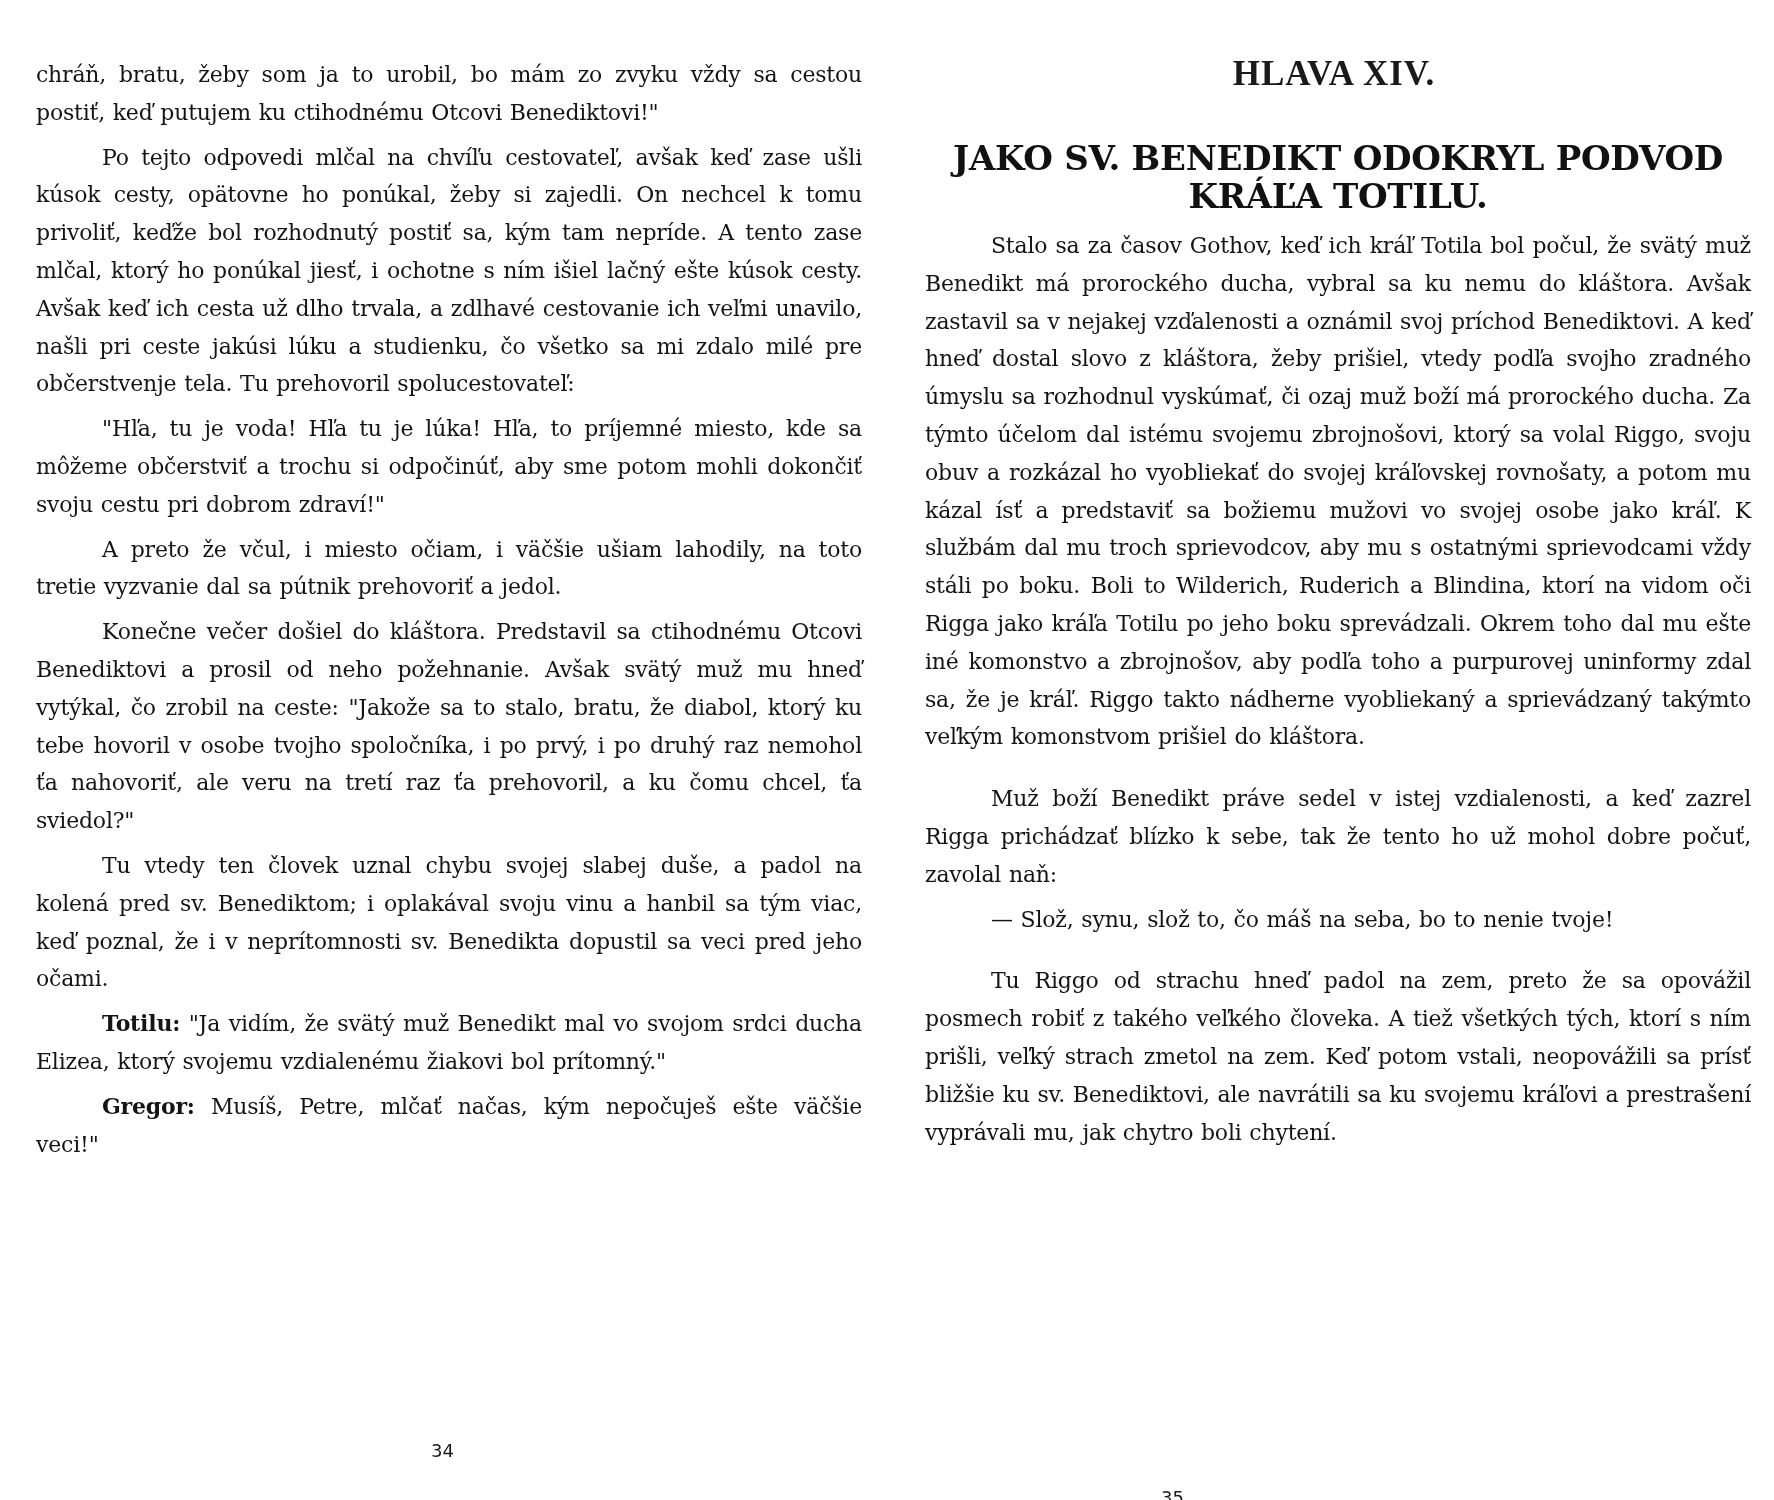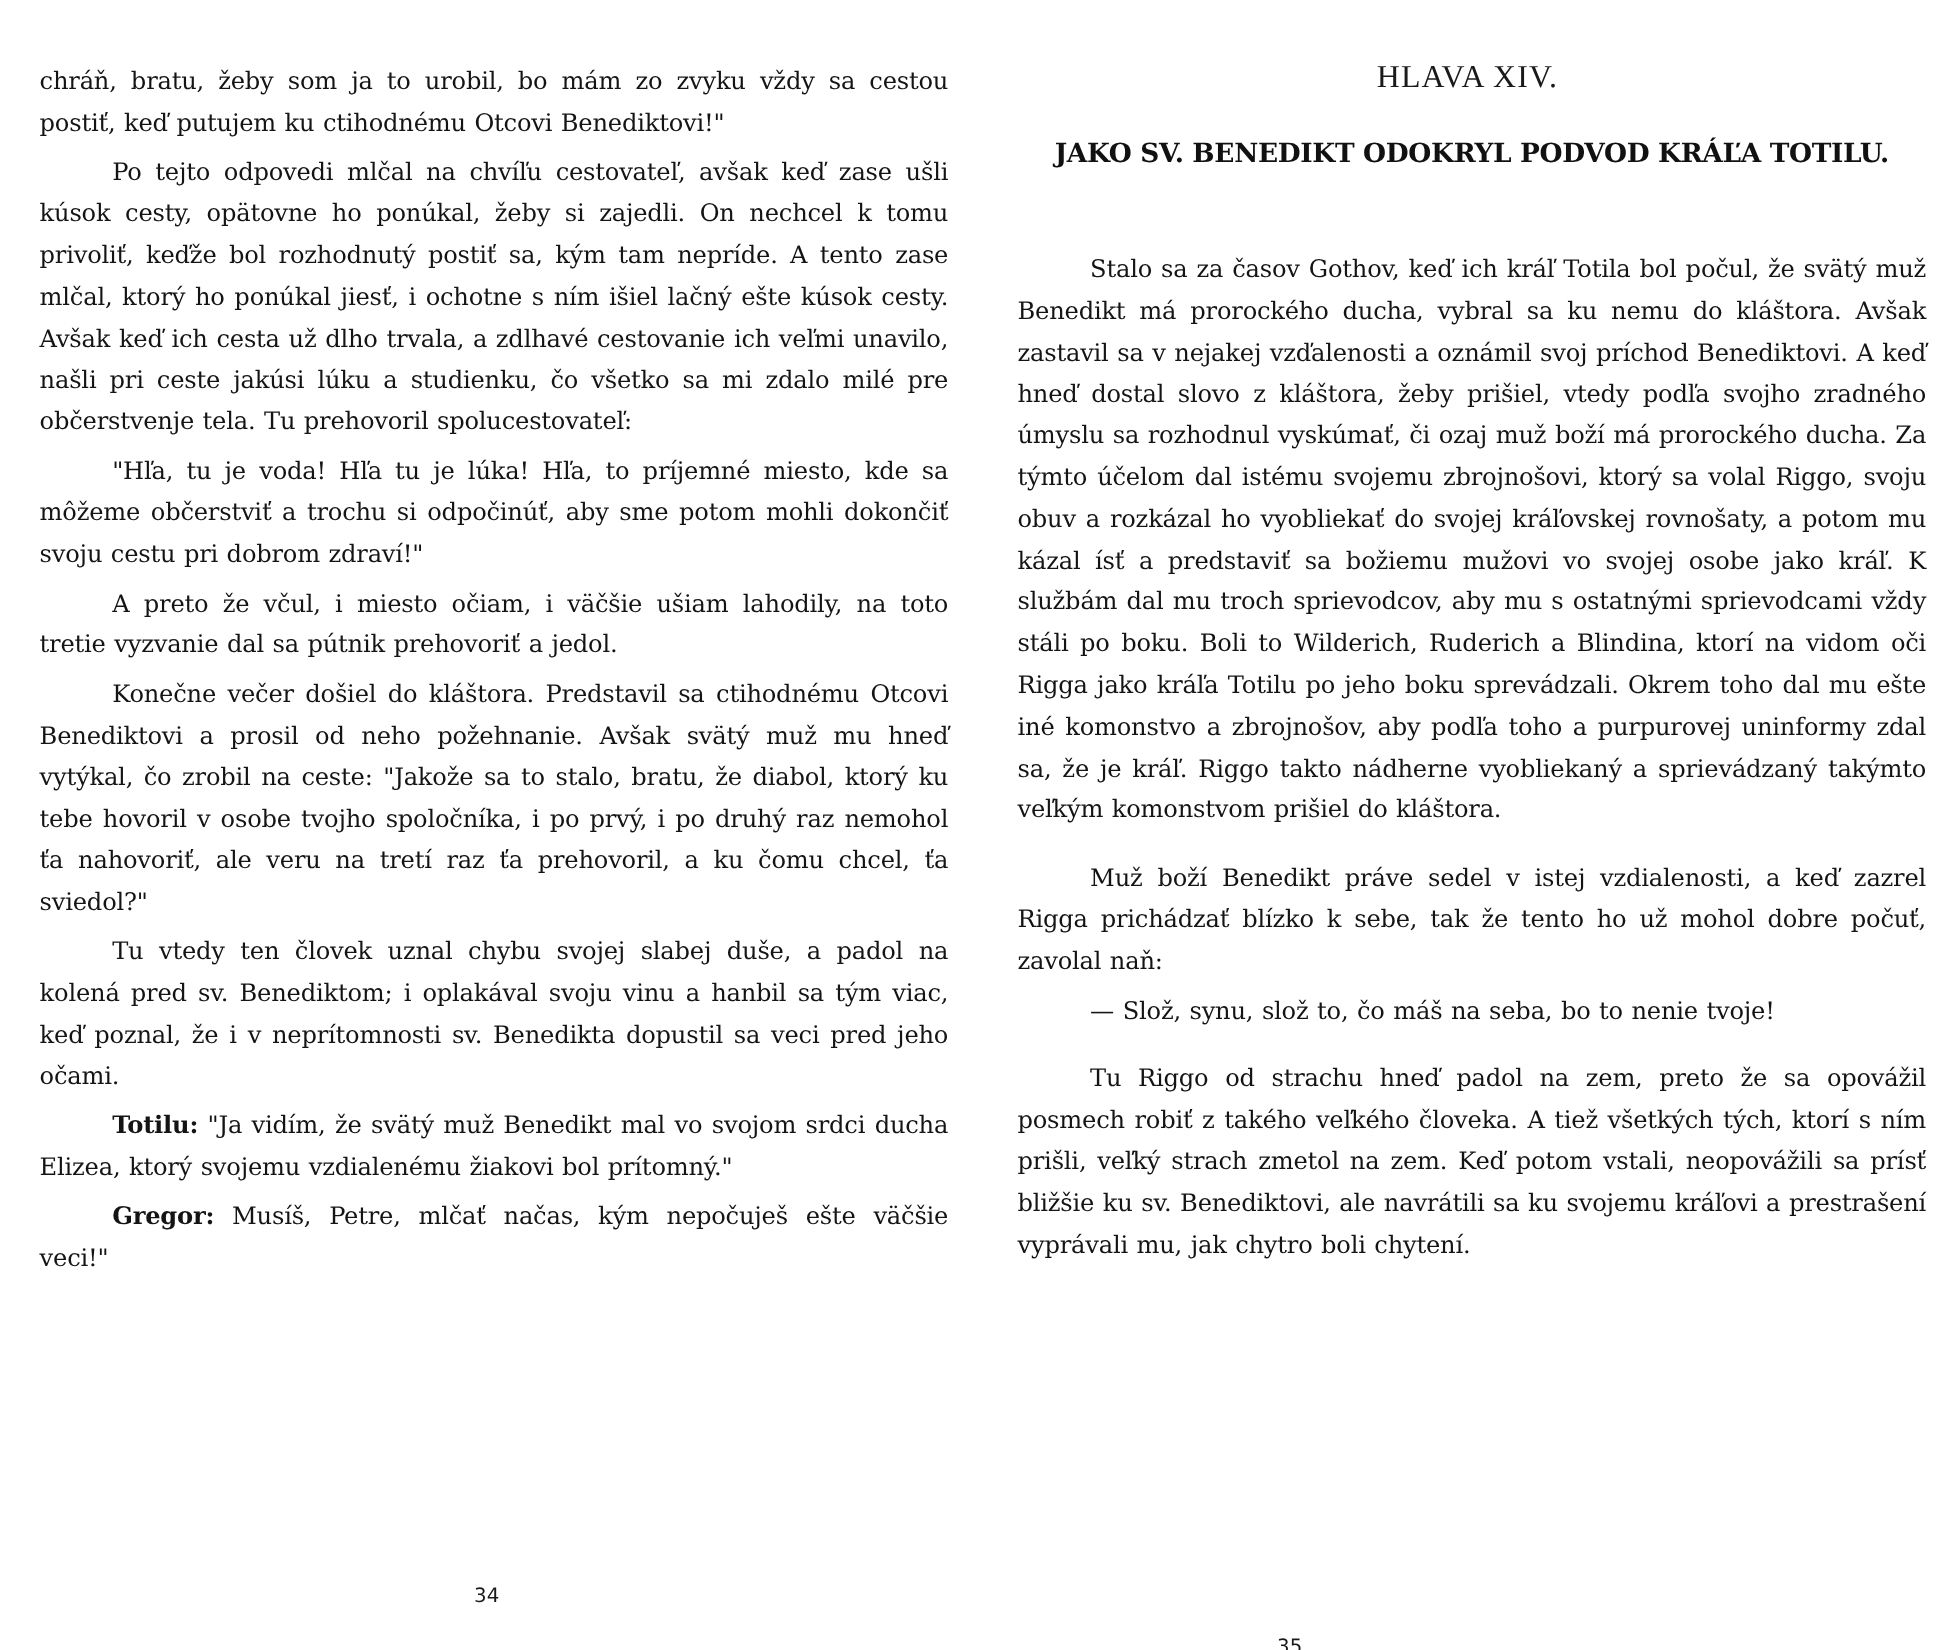--- a/index.html
+++ b/index.html
@@ -45,34 +45,35 @@
     .para.gap-top { margin-top: 24px; }
     .speaker { font-weight: bold; }
 
     .chapter-label {
       position: absolute;
       left: 0;
       width: 100%;
       top: 54px;
       text-align: center;
       font-family: "Liberation Serif", serif;
-      font-size: 29px;
+      font-size: 35px;
       letter-spacing: 1px;
       color: #1a1a1a;
       transform: translateX(-4px);
+      font-weight: bold;
     }
     .chapter-title {
       position: absolute;
       left: 0;
       width: 100%;
-      top: 120px;
+      top: 139px;
       text-align: center;
       font-family: "DejaVu Serif", serif;
       font-weight: bold;
-      font-size: 24px;
+      font-size: 34px;
       line-height: 38px;
       letter-spacing: -0.3px;
       color: #111111;
     }
     .page-number {
       position: absolute;
       top: 1440px;
       font-family: "DejaVu Sans", sans-serif;
       font-size: 18px;
       color: #1a1a1a;

